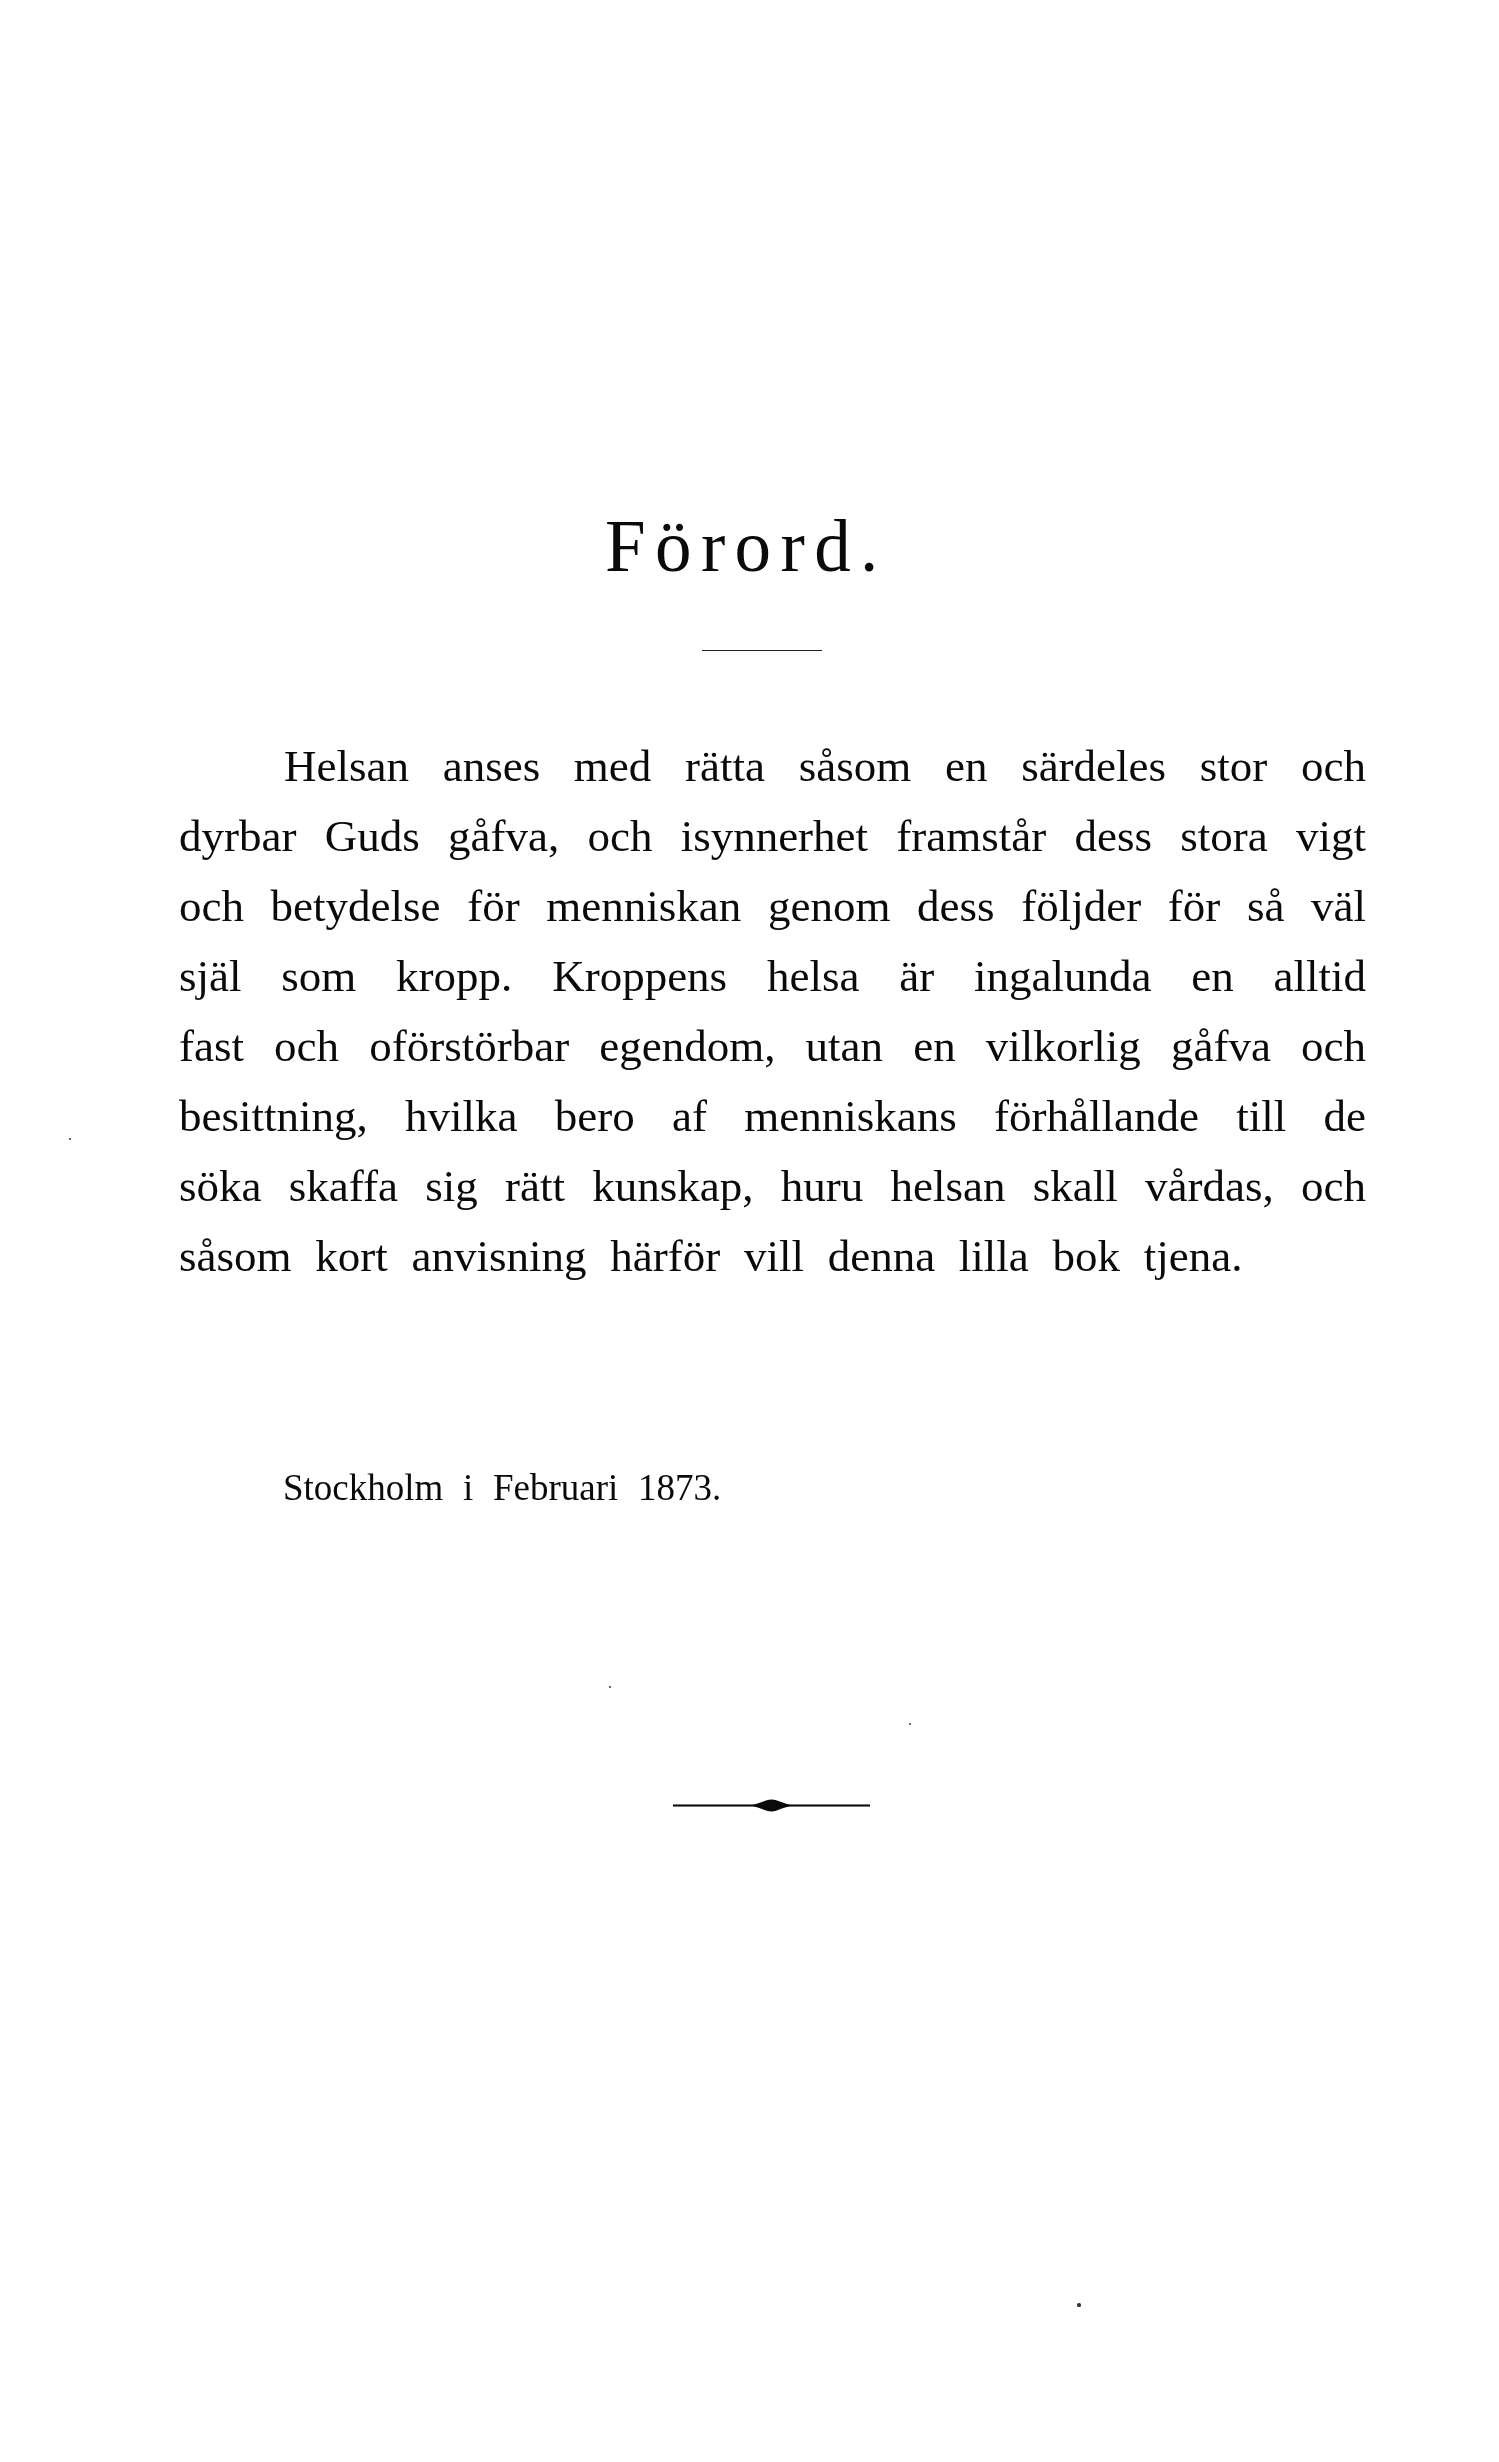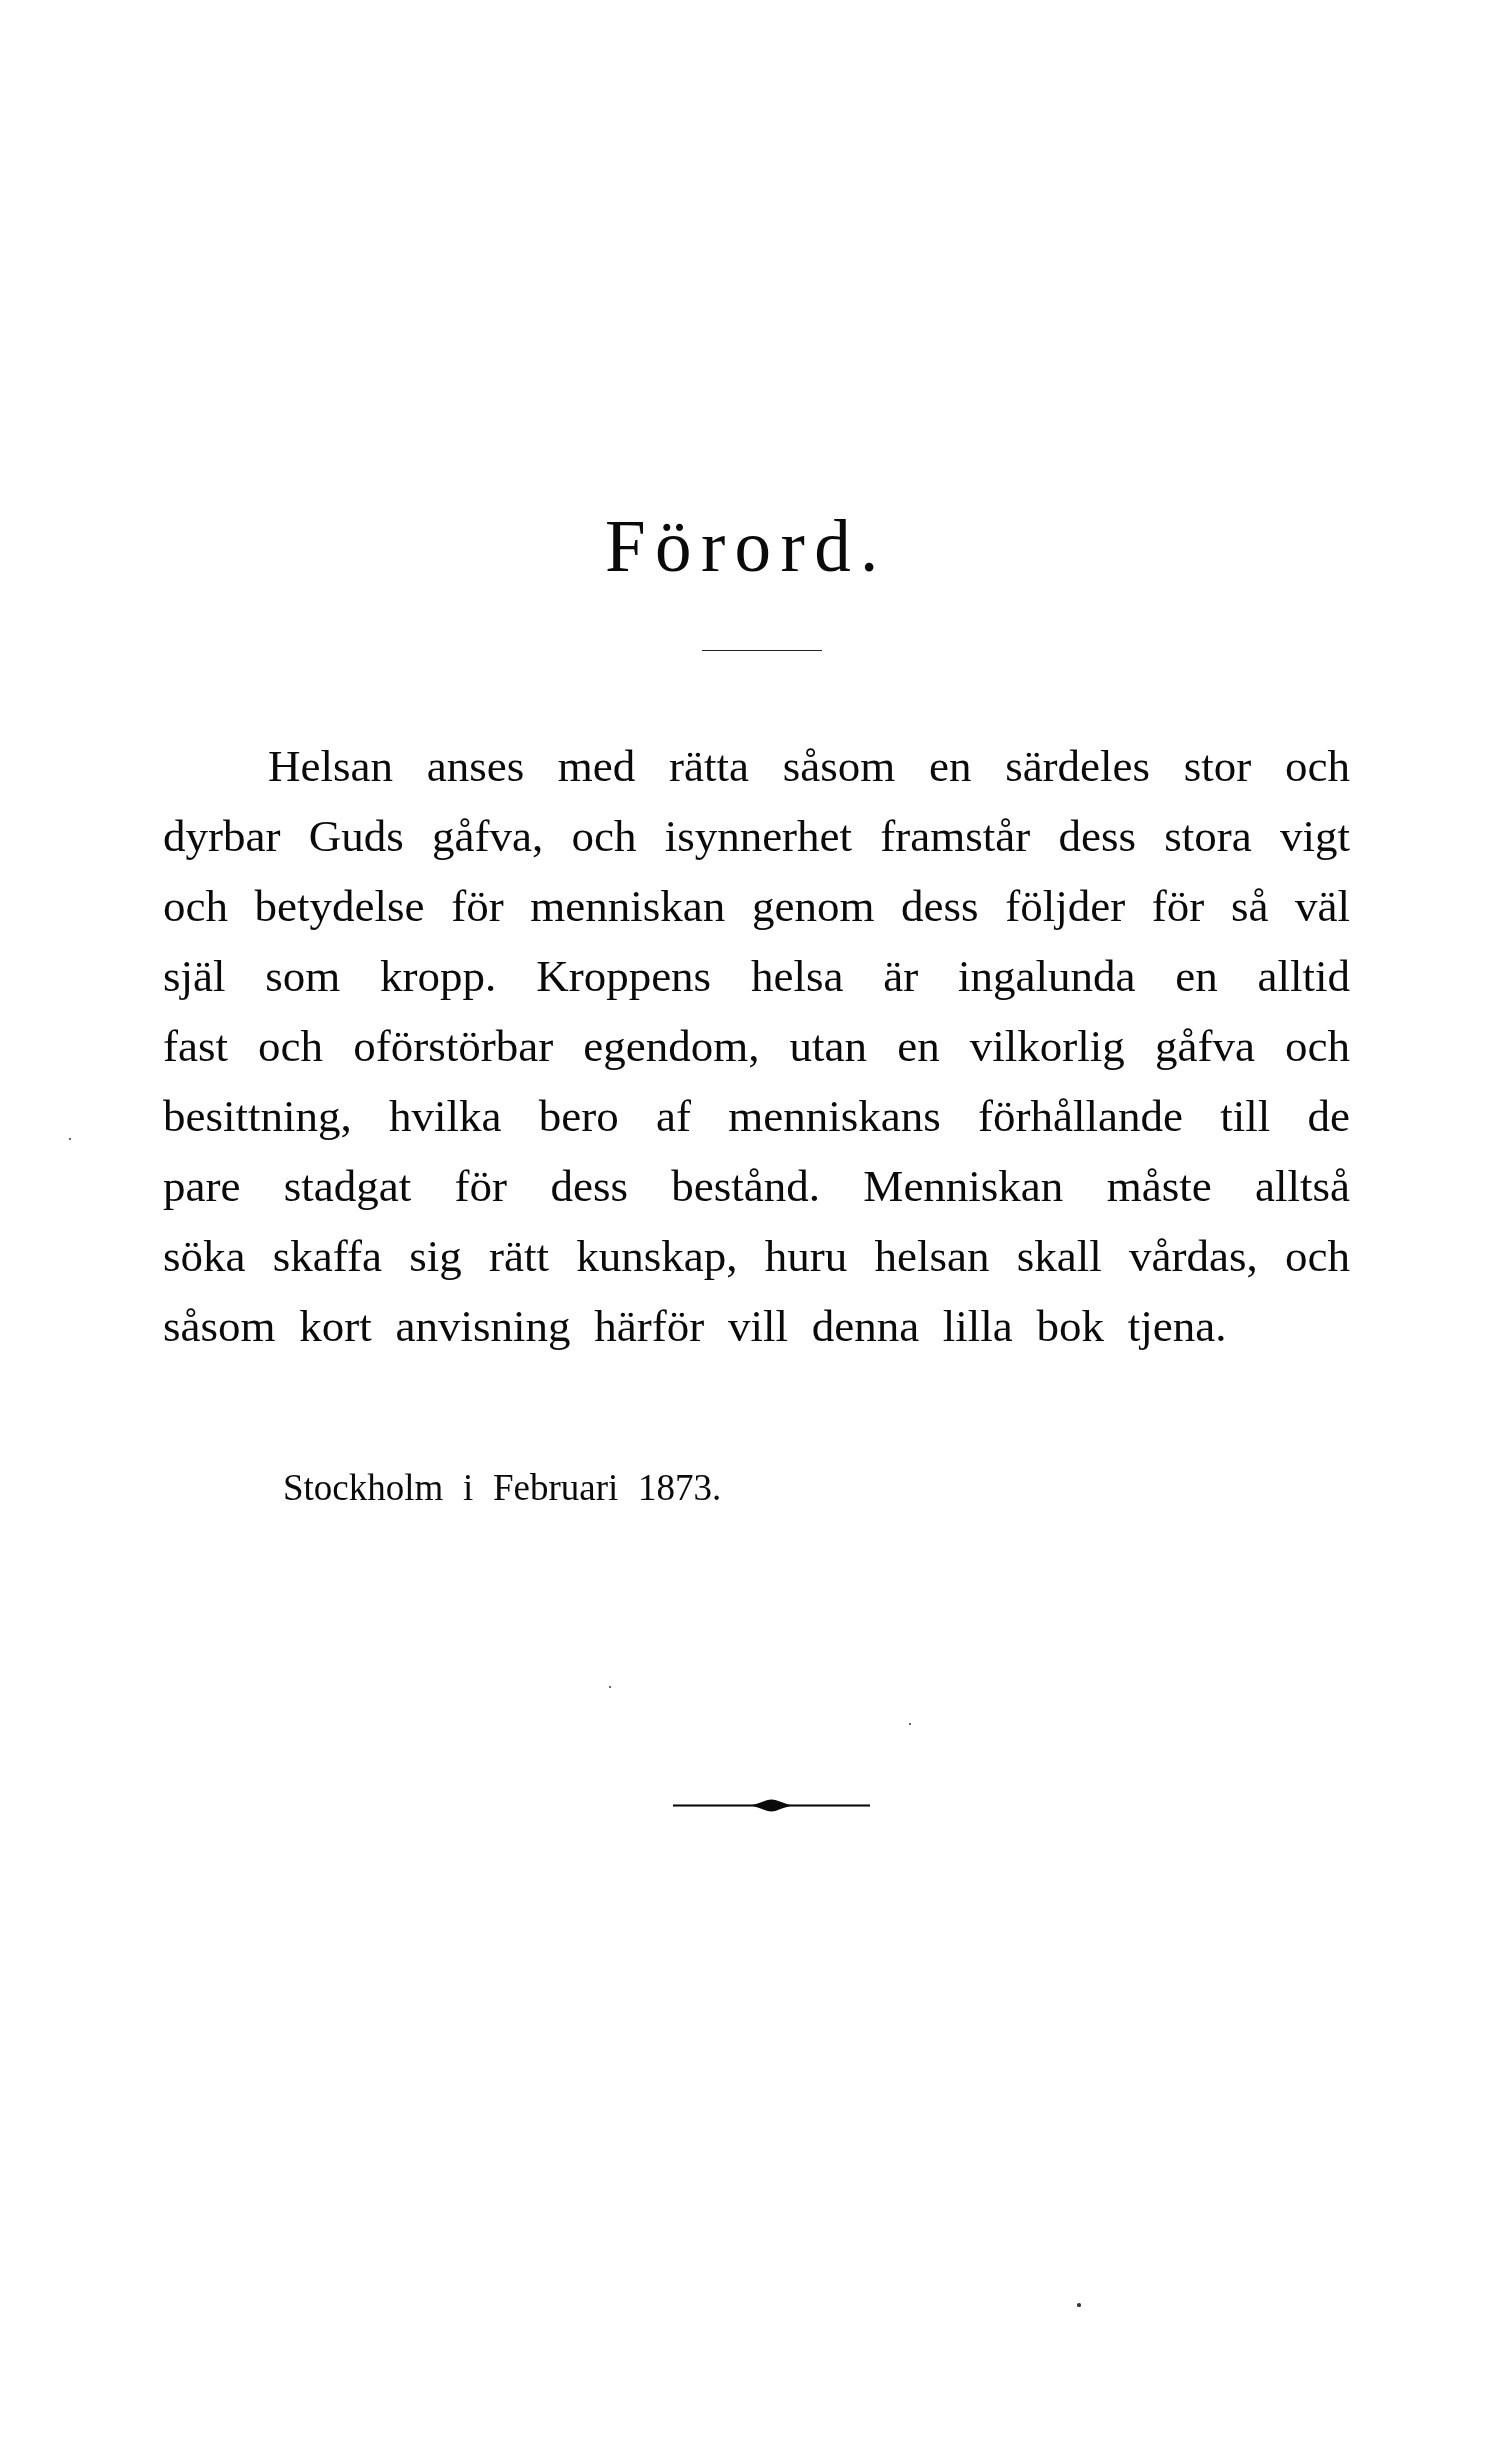--- a/index.html
+++ b/index.html
@@ -36,21 +36,21 @@
     .title-rule {
       position: absolute;
       left: 702px;
       top: 650px;
       width: 120px;
       height: 0;
       border-top: 1.6px solid #222;
     }
     .body-text {
       position: absolute;
-      left: 163px;
+      left: 179px;
       width: 1187px;
       top: 731px;
       font-size: 45px;
       line-height: 70px;
     }
     .line {
       display: block;
       height: 70px;
       white-space: nowrap;
       text-align: justify;
@@ -107,21 +107,20 @@
 
   <div class="title-rule"></div>
 
   <div class="body-text">
     <span class="line first">Helsan anses med rätta såsom en särdeles stor och</span>
     <span class="line">dyrbar Guds gåfva, och isynnerhet framstår dess stora vigt</span>
     <span class="line">och betydelse för menniskan genom dess följder för så väl</span>
     <span class="line">själ som kropp. Kroppens helsa är ingalunda en alltid</span>
     <span class="line">fast och oförstörbar egendom, utan en vilkorlig gåfva och</span>
     <span class="line">besittning, hvilka bero af menniskans förhållande till de</span>
-    <span class="line">pare stadgat för dess bestånd. Menniskan måste alltså</span>
     <span class="line">söka skaffa sig rätt kunskap, huru helsan skall vårdas, och</span>
     <span class="line last">såsom kort anvisning härför vill denna lilla bok tjena.</span>
   </div>
 
   <div class="dateline">Stockholm i Februari 1873.</div>
 
 
   <svg class="ornament" viewBox="0 0 378 40" xmlns="http://www.w3.org/2000/svg">
     <rect x="0" y="18" width="378" height="4" fill="#0a0a0a"></rect>
     <path d="M150 20 Q170 14 180 10 Q189 7 198 10 Q208 14 228 20 Q208 26 198 30 Q189 33 180 30 Q170 26 150 20 Z" fill="#0a0a0a"></path>

